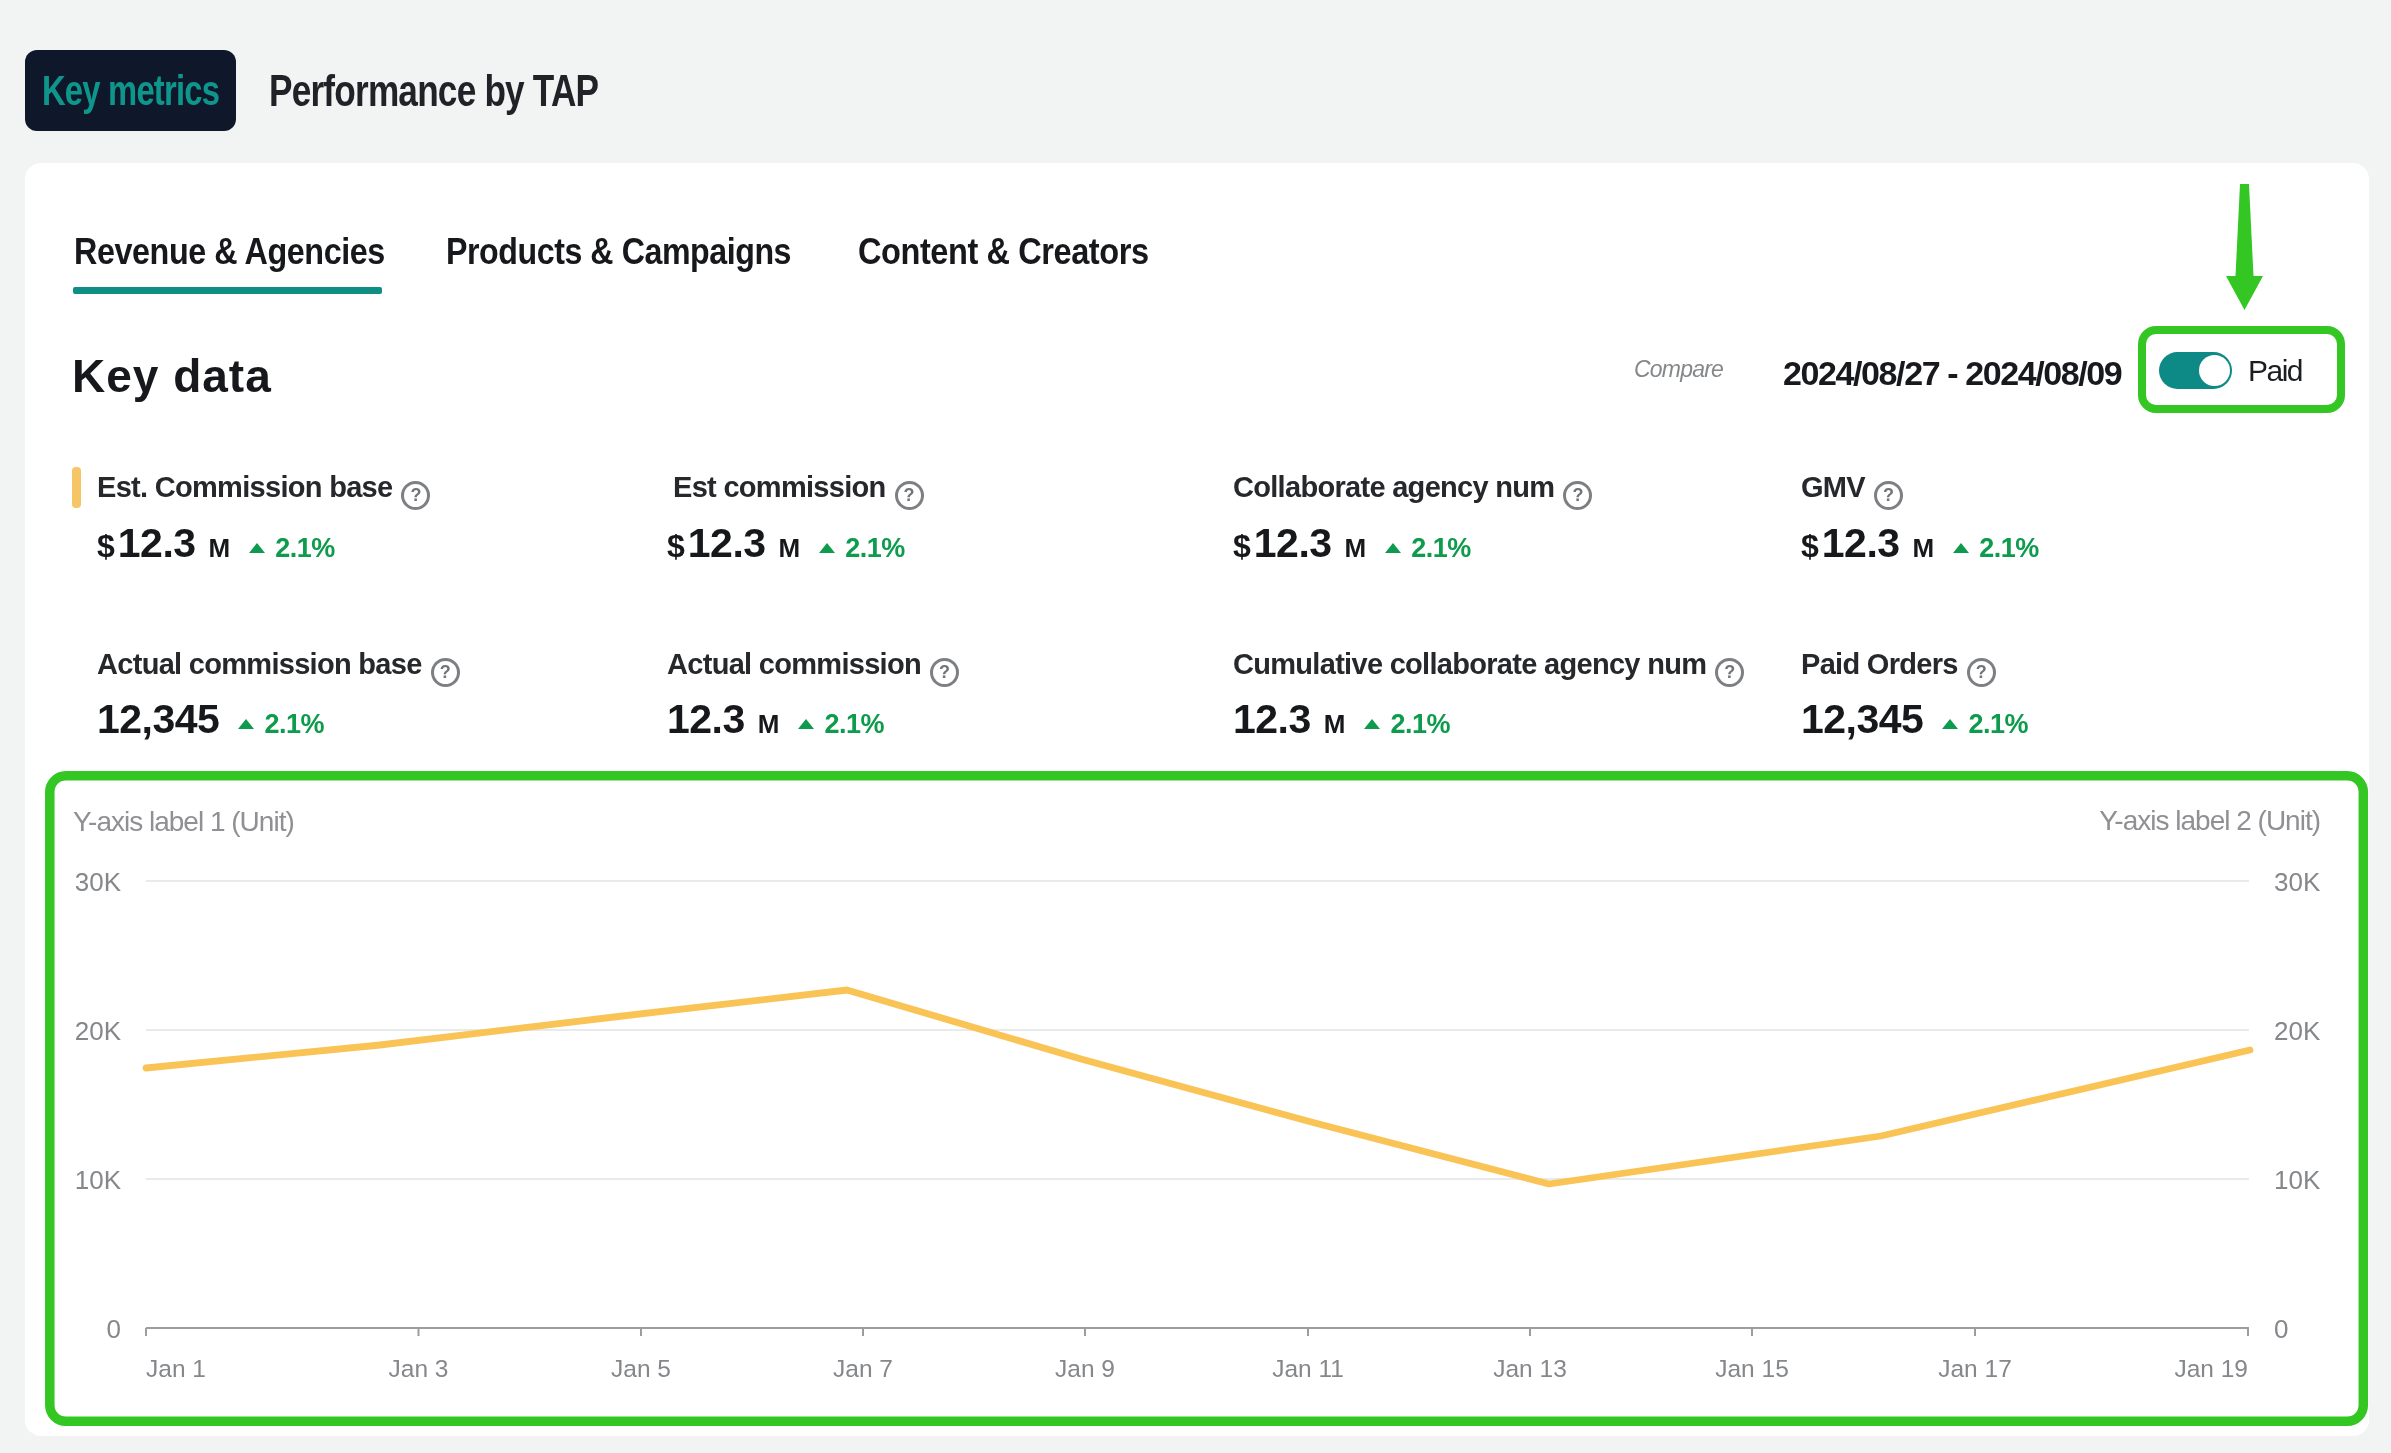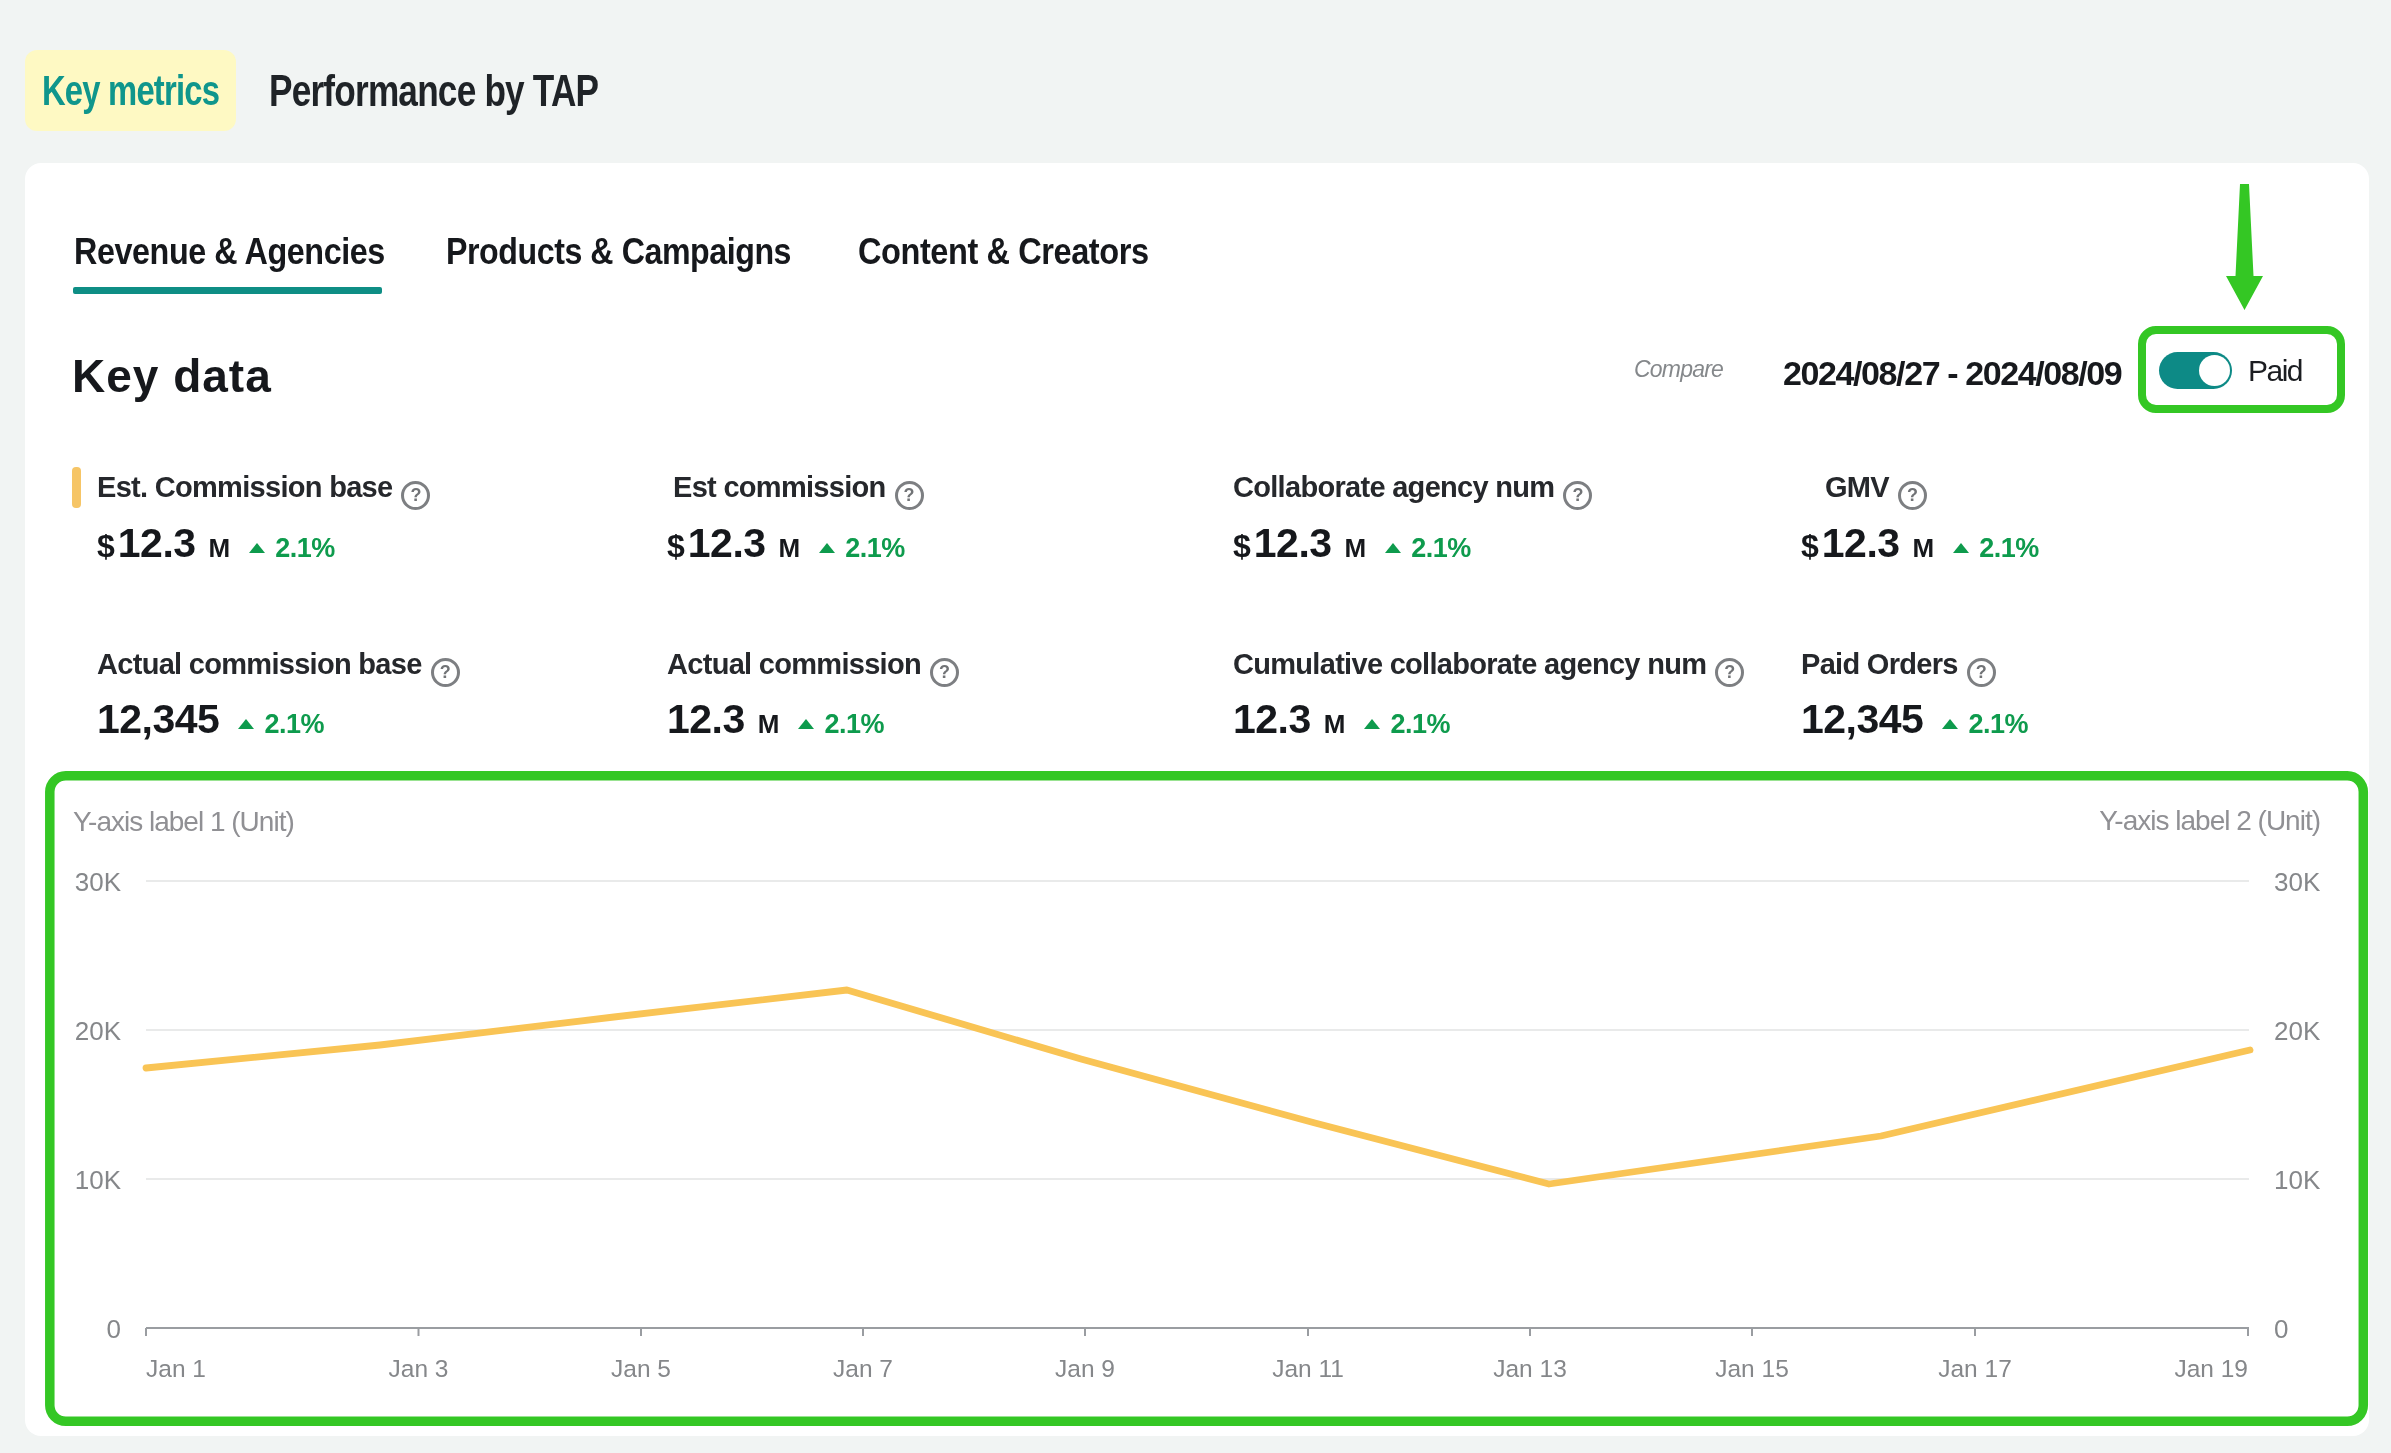--- a/index.html
+++ b/index.html
@@ -1,19 +1,19 @@
 <!DOCTYPE html>
 <html><head>
 <meta charset="utf-8">
 <style>
   * { margin:0; padding:0; box-sizing:border-box; }
   html,body { width:2391px; height:1453px; }
   body { background:#f1f4f3; font-family:"Liberation Sans", sans-serif; position:relative; overflow:hidden; }
   .abs { position:absolute; }
-  .pill { left:25px; top:50px; width:211px; height:81px; background:#fef9c3; border-radius:12px;
+  .pill { left:25px; top:50px; width:211px; height:81px; background:#0f172a; border-radius:12px;
           color:#0f968c; font-size:42px; font-weight:700; letter-spacing:-1px;
           display:flex; align-items:center; justify-content:center; }
   .pill span { transform:scaleX(0.78); transform-origin:center; display:inline-block; white-space:nowrap; }
   .ptap { left:269px; top:50px; height:81px; line-height:81px; color:#1f2327; font-size:44px; font-weight:700; letter-spacing:-1px;
           transform:scaleX(0.80); transform-origin:left center; }
   .card { left:25px; top:163px; width:2344px; height:1273px; background:#ffffff; border-radius:16px; }
 
   .tab { top:233px; font-size:37px; font-weight:700; color:#16181c; line-height:1; letter-spacing:-0.5px;
          transform-origin:left top; }
   .underline { left:73px; top:287px; width:309px; height:7px; background:#0e8e85; border-radius:2px; }
@@ -58,21 +58,21 @@
   <div class="abs greenbox"></div>
   <div class="abs toggle"></div>
   <div class="abs knob"></div>
   <div class="abs trend">Paid</div>
 
   <div class="abs bar"></div>
 
   <div class="abs mlabel" style="left:97px;  top:473px;">Est. Commission base<span class="q">?</span></div>
   <div class="abs mlabel" style="left:673px; top:473px;">Est commission<span class="q">?</span></div>
   <div class="abs mlabel" style="left:1233px;top:473px;">Collaborate agency num<span class="q">?</span></div>
-  <div class="abs mlabel" style="left:1801px;top:473px;margin-left:24px;">GMV<span class="q">?</span></div>
+  <div class="abs mlabel" style="left:1801px;top:473px;">GMV<span class="q">?</span></div>
 
   <div class="abs mval" style="left:97px;  top:523px;"><span class="cur">$</span><span class="d">12.3</span><span class="m">M</span><span class="tri"></span><span class="pct">2.1%</span></div>
   <div class="abs mval" style="left:667px; top:523px;"><span class="cur">$</span><span class="d">12.3</span><span class="m">M</span><span class="tri"></span><span class="pct">2.1%</span></div>
   <div class="abs mval" style="left:1233px;top:523px;"><span class="cur">$</span><span class="d">12.3</span><span class="m">M</span><span class="tri"></span><span class="pct">2.1%</span></div>
   <div class="abs mval" style="left:1801px;top:523px;"><span class="cur">$</span><span class="d">12.3</span><span class="m">M</span><span class="tri"></span><span class="pct">2.1%</span></div>
 
   <div class="abs mlabel" style="left:97px;  top:650px;">Actual commission base<span class="q">?</span></div>
   <div class="abs mlabel" style="left:667px; top:650px;">Actual commission<span class="q">?</span></div>
   <div class="abs mlabel" style="left:1233px;top:650px;">Cumulative collaborate agency num<span class="q">?</span></div>
   <div class="abs mlabel" style="left:1801px;top:650px;">Paid Orders<span class="q">?</span></div>

